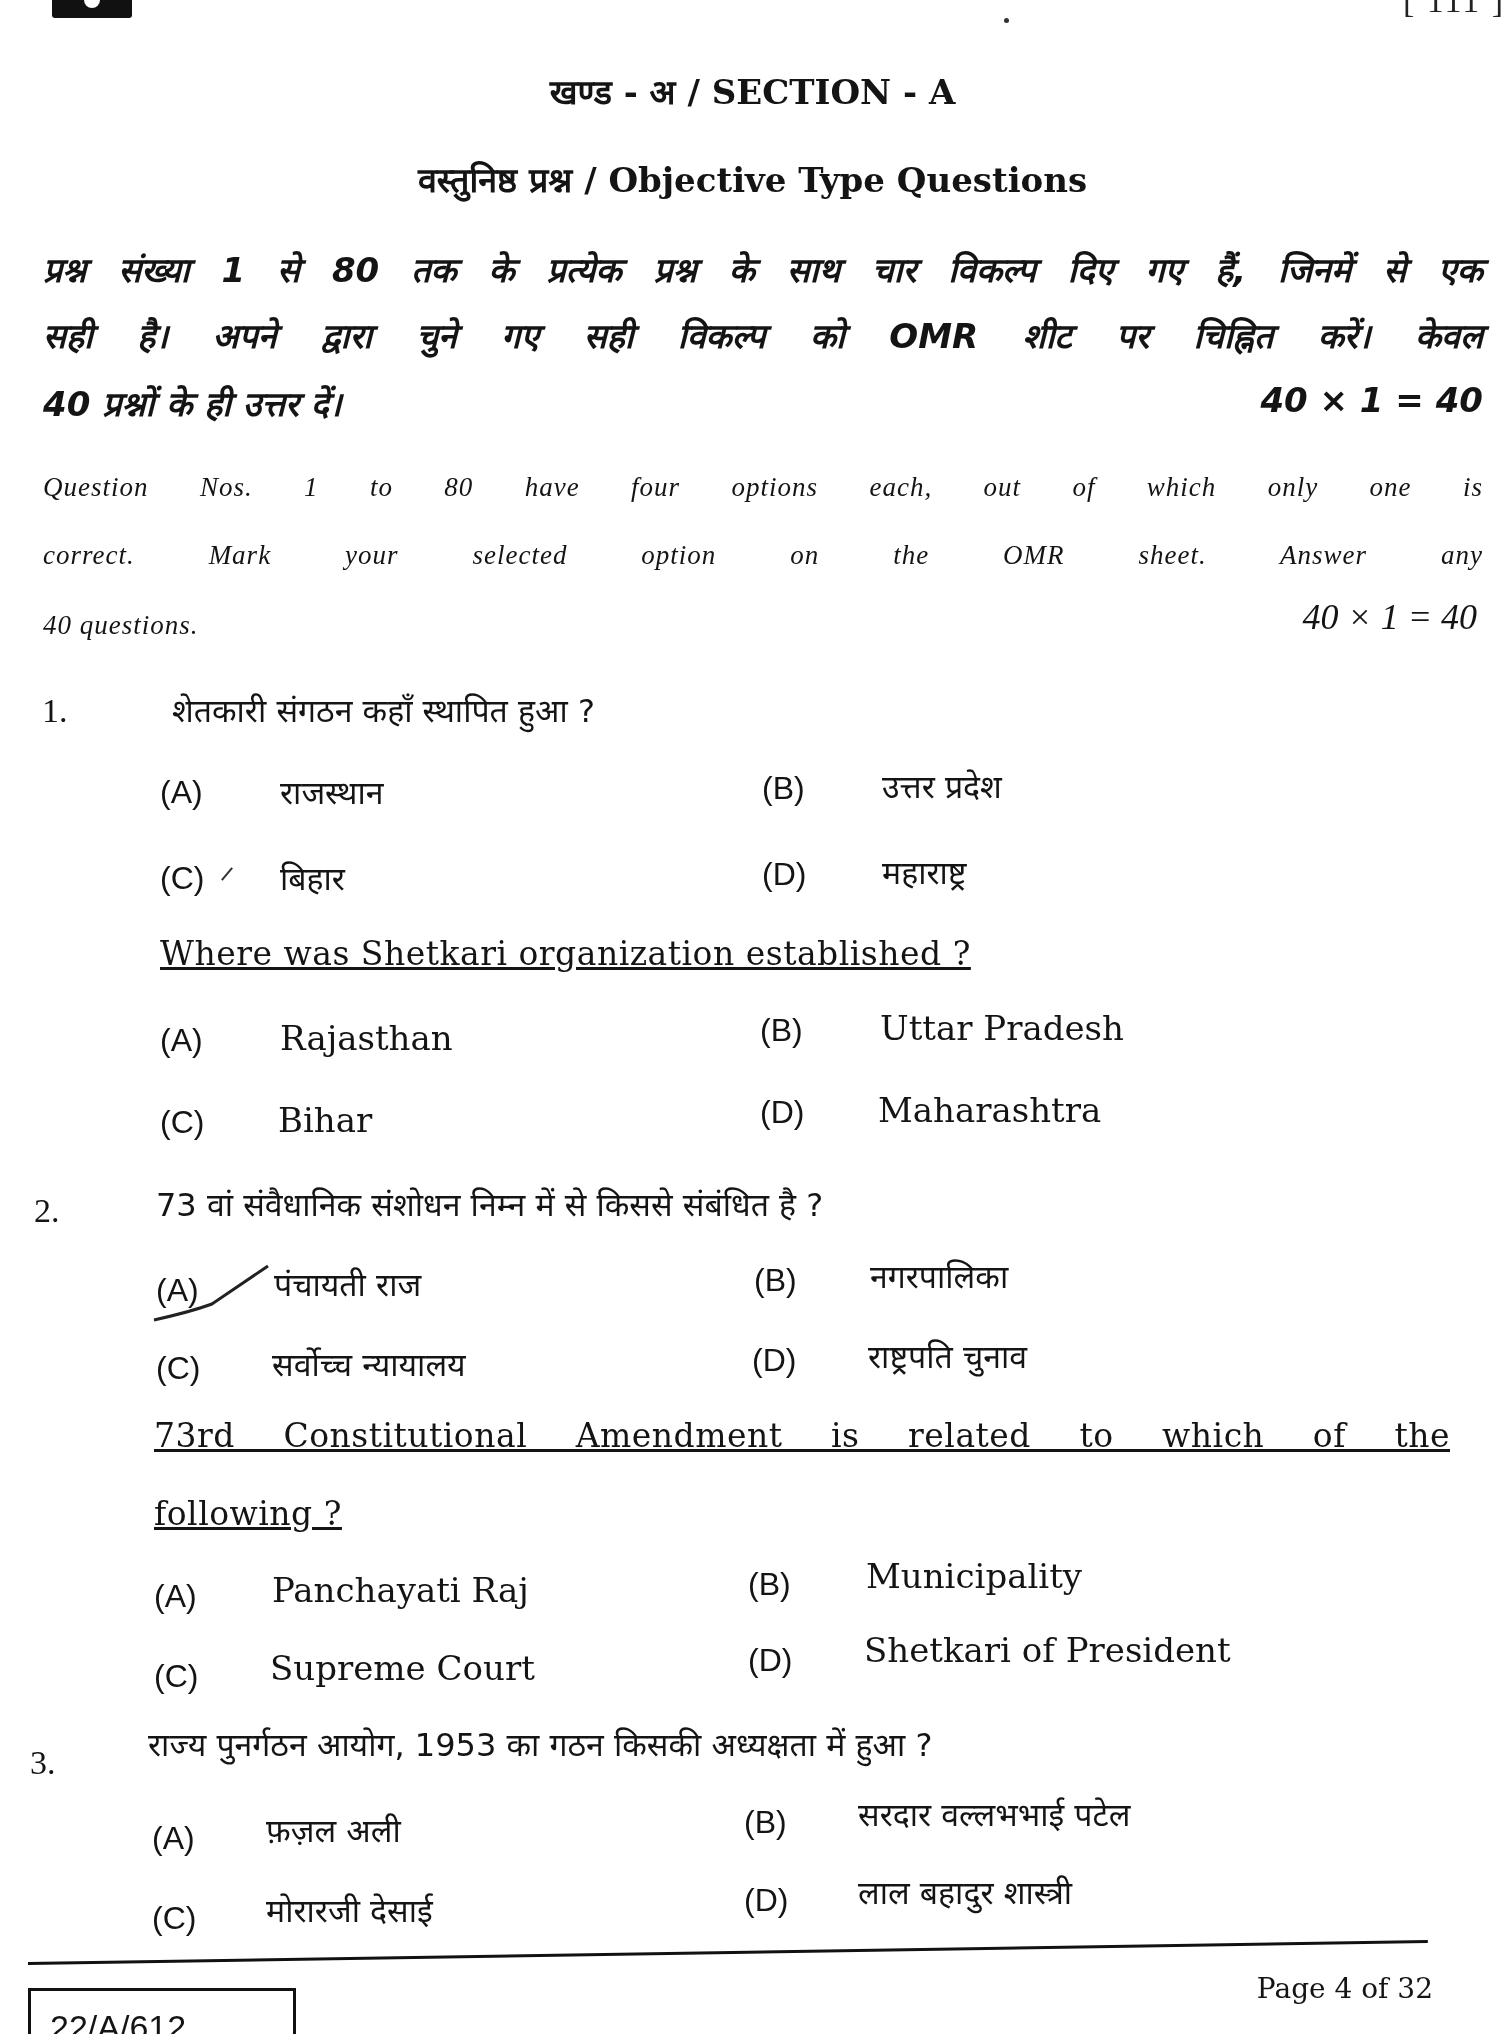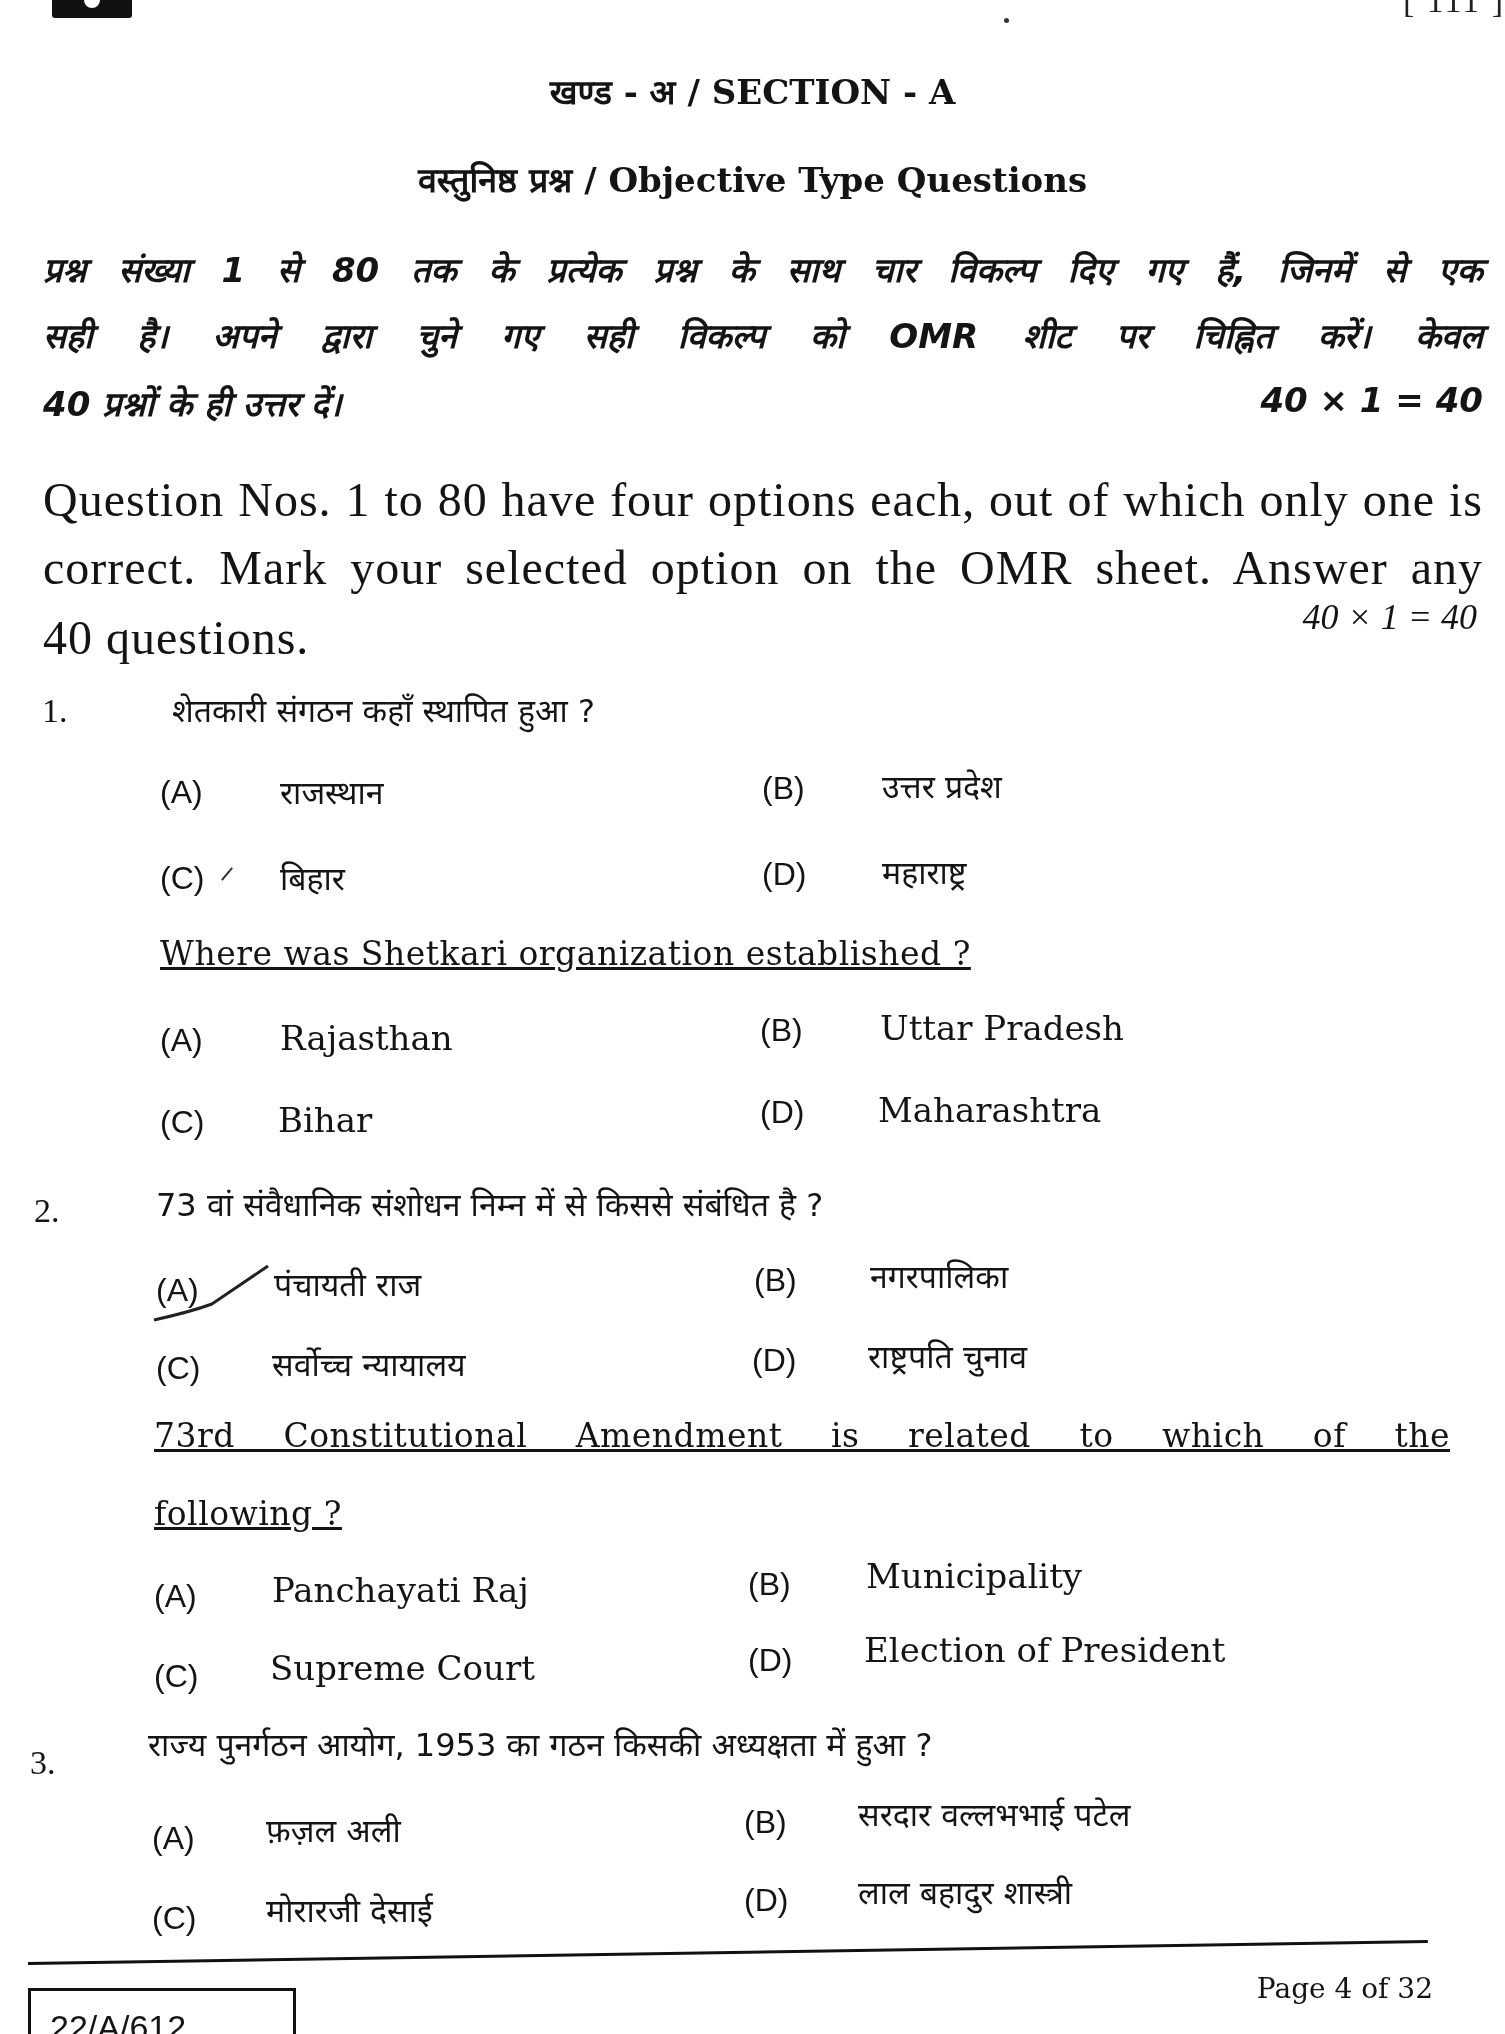--- a/index.html
+++ b/index.html
@@ -9,21 +9,21 @@
     .corner-box { left:52px; top:0; width:80px; height:18px; background:#111; border-radius:0 0 3px 3px; }
     .corner-dot { left:84px; top:0; width:16px; height:8px; background:#fff; border-radius:0 0 8px 8px; }
     .page-code { right:0; top:-18px; font-family:"Liberation Serif", serif; font-size:34px; color:#222; letter-spacing:2px; }
     .center { left:0; width:1505px; text-align:center; }
     .sec-title { top:68px; font-family:"DejaVu Serif", serif; font-weight:bold; font-size:34px; }
     .obj-title { top:156px; font-family:"DejaVu Serif", serif; font-weight:bold; font-size:34px; }
     .hi-instr { left:43px; width:1440px; font-family:"DejaVu Sans", sans-serif; font-weight:bold;
                 font-style:italic; font-size:34px; text-align:justify; text-align-last:justify; }
     .hi-last { text-align-last:left; }
     .marks { right:22px; font-family:"DejaVu Sans", sans-serif; font-style:italic; font-weight:bold; font-size:34px; }
-    .en-instr { left:43px; width:1440px; font-family:"Liberation Serif", serif; font-size:48px;
+    .en-instr { left:43px; width:1440px; font-family:"Liberation Serif", serif; font-style:italic; font-size:27px;
                 text-align:justify; text-align-last:justify; letter-spacing:1px; }
     .en-last { text-align-last:left; }
     .marks-en { right:28px; font-family:"Liberation Serif", serif; font-style:italic; font-size:36px; }
     .qnum { font-family:"Liberation Serif", serif; font-size:34px; }
     .qtext { font-family:"DejaVu Sans", sans-serif; font-size:32px; }
     .qtext-en { font-family:"DejaVu Serif", serif; font-size:33px; letter-spacing:0.5px;text-decoration:underline; }
     .olabel { font-family:"Liberation Sans", sans-serif; font-size:32px; }
     .otext { font-family:"DejaVu Sans", sans-serif; font-size:32px; }
     .otext-en { font-family:"DejaVu Serif", serif; font-size:34px; }
     .justify-line { width:1290px; text-align:justify; text-align-last:justify; }
@@ -97,21 +97,21 @@
 <div class="abs qtext-en justify-line" style="left:154px;top:1416px;width:1296px;">73rd Constitutional Amendment is related to which of the</div>
 <div class="abs qtext-en" style="left:154px;top:1494px;">following ?</div>
 
 <div class="abs olabel" style="left:154px;top:1578px;">(A)</div>
 <div class="abs otext-en" style="left:272px;top:1570px;">Panchayati Raj</div>
 <div class="abs olabel" style="left:748px;top:1566px;">(B)</div>
 <div class="abs otext-en" style="left:866px;top:1556px;">Municipality</div>
 <div class="abs olabel" style="left:154px;top:1658px;">(C)</div>
 <div class="abs otext-en" style="left:270px;top:1648px;text-align:center;">Supreme Court</div>
 <div class="abs olabel" style="left:748px;top:1642px;">(D)</div>
-<div class="abs otext-en" style="left:864px;top:1630px;">Election of President</div>
+<div class="abs otext-en" style="left:864px;top:1630px;">Shetkari of President</div>
 
 <div class="abs qnum" style="left:30px;top:1744px;">3.</div>
 <div class="abs qtext" style="left:148px;top:1722px;">राज्य पुनर्गठन आयोग, 1953 का गठन किसकी अध्यक्षता में हुआ ?</div>
 
 <div class="abs olabel" style="left:152px;top:1820px;">(A)</div>
 <div class="abs otext" style="left:266px;top:1808px;">फ़ज़ल अली</div>
 <div class="abs olabel" style="left:744px;top:1804px;">(B)</div>
 <div class="abs otext" style="left:858px;top:1792px;">सरदार वल्लभभाई पटेल</div>
 <div class="abs olabel" style="left:152px;top:1900px;">(C)</div>
 <div class="abs otext" style="left:266px;top:1888px;">मोरारजी देसाई</div>

